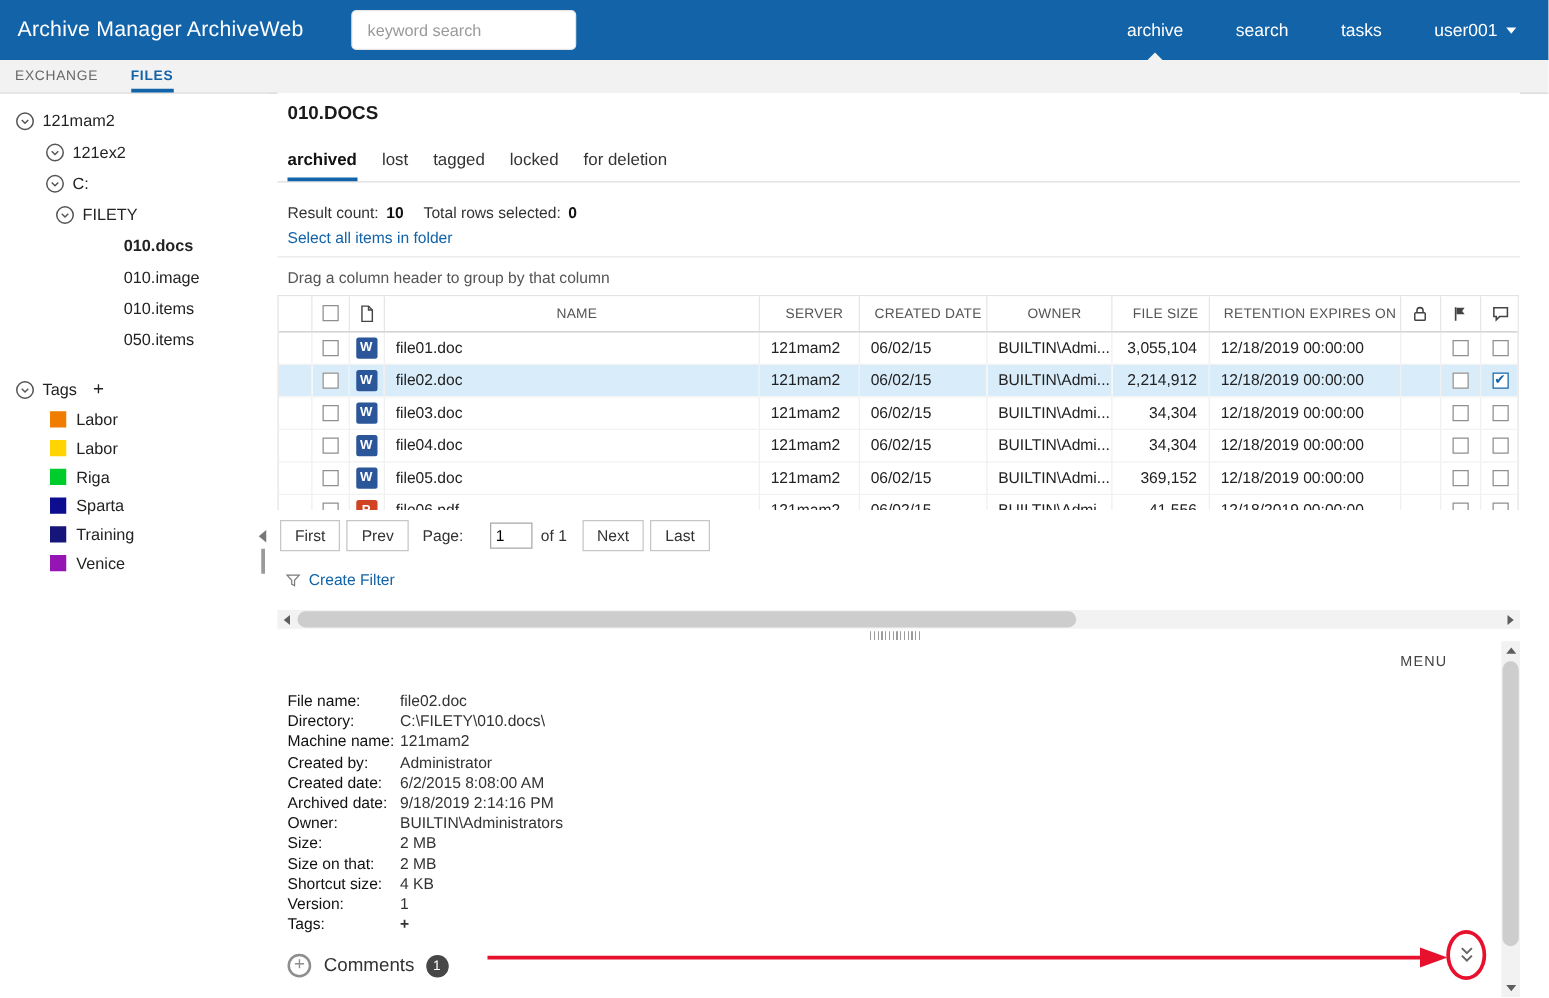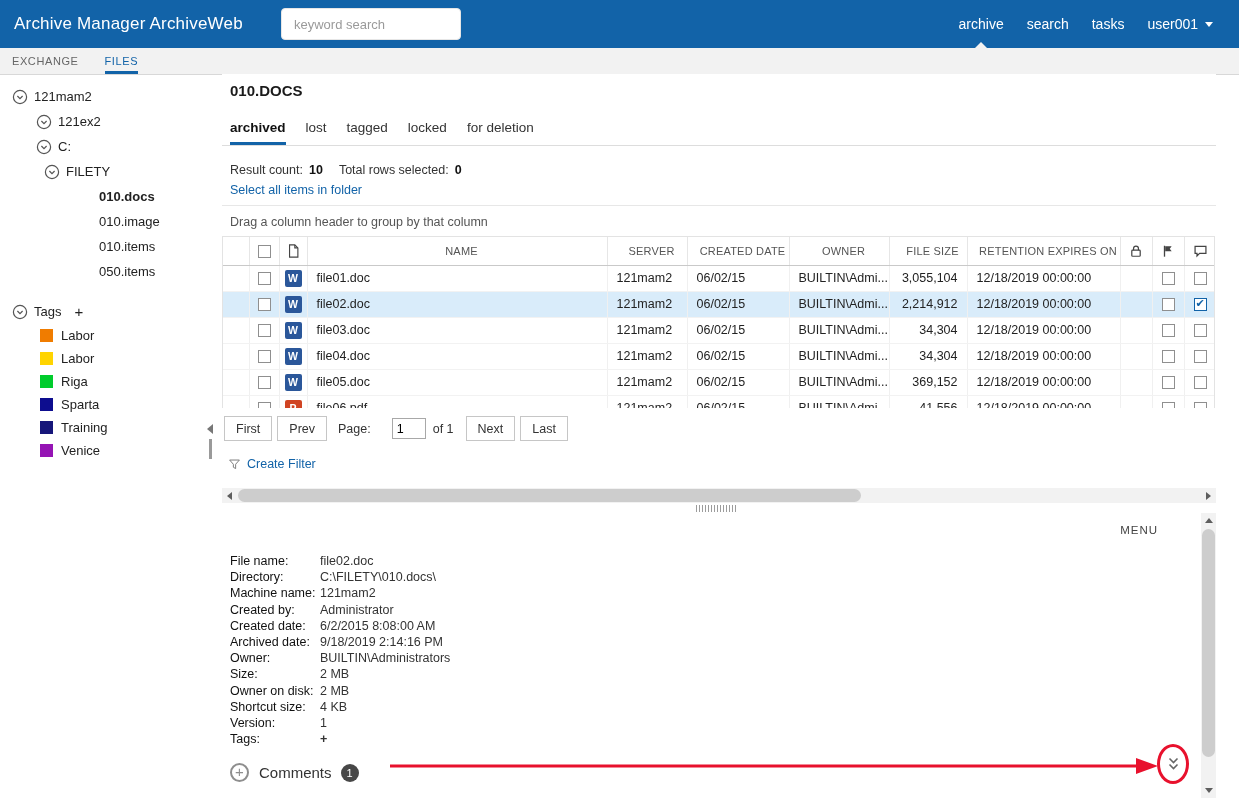--- a/index.html
+++ b/index.html
@@ -6,29 +6,29 @@
   html,body{background:#fff}
   body{font-family:"Liberation Sans","DejaVu Sans",sans-serif;-webkit-font-smoothing:antialiased}
   .page{position:relative;width:1239px;height:798px;overflow:hidden;background:#fff}
 
   
   .topbar{position:absolute;top:0;left:0;width:100%;height:48px;background:#1263a8}
   .app-title{position:absolute;left:14px;top:0;height:48px;display:flex;align-items:center;color:#fff;font-size:17px;font-weight:500;letter-spacing:.2px}
   .searchbox{position:absolute;left:281px;top:8px}
   .search-input{width:180px;height:32px;border:1px solid #e6e6e6;border-radius:4px;padding:0 12px;font-size:13px;color:#333;outline:none;background:#fff;font-family:inherit}
   .search-input::placeholder{color:#9a9a9a}
-  .topnav{position:absolute;right:26px;top:0;height:48px;display:flex;align-items:center;gap:23px}
+  .topnav{position:absolute;right:26px;top:0;height:48px;display:flex;align-items:center;gap:42px}
   .nav-item{position:relative;height:48px;display:flex;align-items:center;color:#fff;font-size:14px;cursor:pointer}
   .notch{position:absolute;bottom:0;left:50%;margin-left:-6px;width:0;height:0;border-left:6px solid transparent;border-right:6px solid transparent;border-bottom:6px solid #f2f2f2}
   .caret{width:0;height:0;border-left:4px solid transparent;border-right:4px solid transparent;border-top:5px solid #fff;margin-left:7px;display:inline-block}
 
   
   .modulebar{position:absolute;top:48px;left:0;width:100%;height:27px;background:#f2f2f2;border-bottom:1px solid #d8d8d8;display:flex;align-items:flex-end;padding-left:12px}
   .module-tab{font-size:11px;letter-spacing:.6px;color:#666;padding-bottom:7px;margin-right:26px;cursor:pointer}
-  .module-tab.active{color:#1263a8;font-weight:400;border-bottom:3px solid #1263a8;padding-bottom:4px}
+  .module-tab.active{color:#1263a8;font-weight:700;border-bottom:3px solid #1263a8;padding-bottom:4px}
 
   
   .sidebar{position:absolute;top:75px;left:0;width:215px;bottom:0;background:#fff;padding-top:9px}
   .tree-item{height:25px;display:flex;align-items:center;font-size:13px;color:#222;cursor:pointer}
   .lvl0{padding-left:12px}.lvl1{padding-left:36px}.lvl2{padding-left:44px}
   .leaf{padding-left:99px}
   .expander{width:16px;height:16px;margin-right:6px;display:inline-flex;flex:0 0 auto}
   .tree-item.selected .tree-label{font-weight:700}
   .tags-section{margin-top:15px}
   .add-tag{margin-left:13px;font-size:15px;color:#222;cursor:pointer}
@@ -445,21 +445,21 @@
         </div>
       <div class="field">
           <span class="flabel">Owner:</span>
           <span class="fvalue">BUILTIN\Administrators</span>
         </div>
       <div class="field">
           <span class="flabel">Size:</span>
           <span class="fvalue">2 MB</span>
         </div>
       <div class="field">
-          <span class="flabel">Owner on disk:</span>
+          <span class="flabel">Size on that:</span>
           <span class="fvalue">2 MB</span>
         </div>
       <div class="field">
           <span class="flabel">Shortcut size:</span>
           <span class="fvalue">4 KB</span>
         </div>
       <div class="field">
           <span class="flabel">Version:</span>
           <span class="fvalue">1</span>
         </div>

